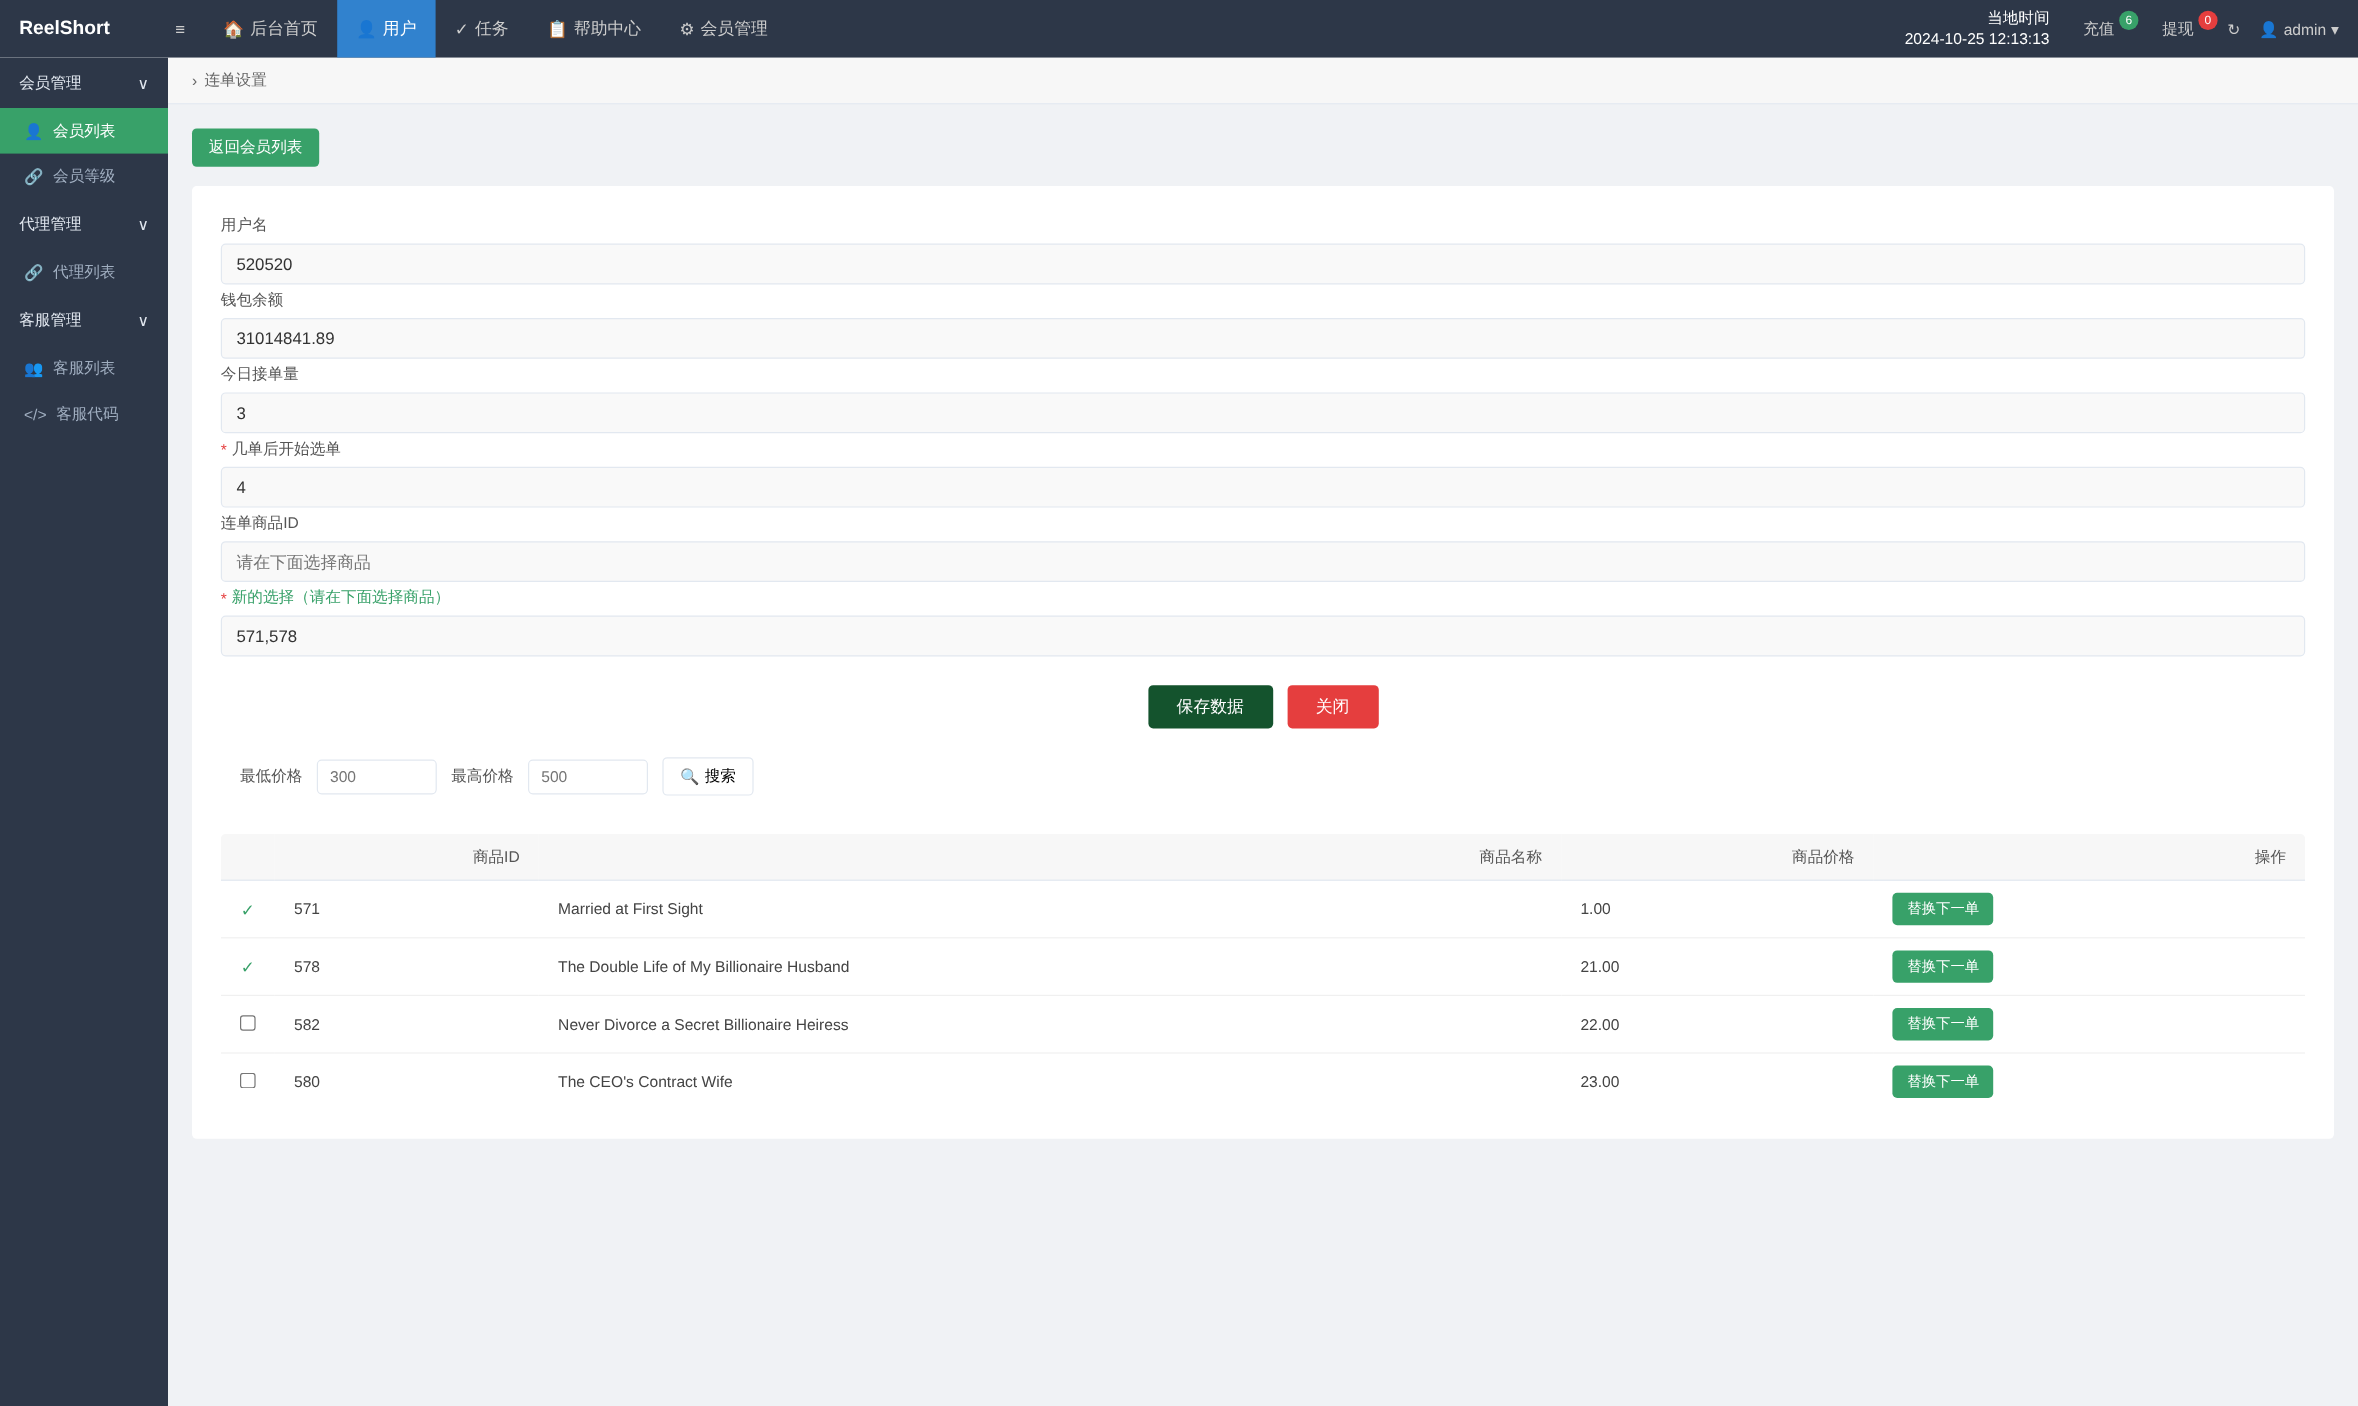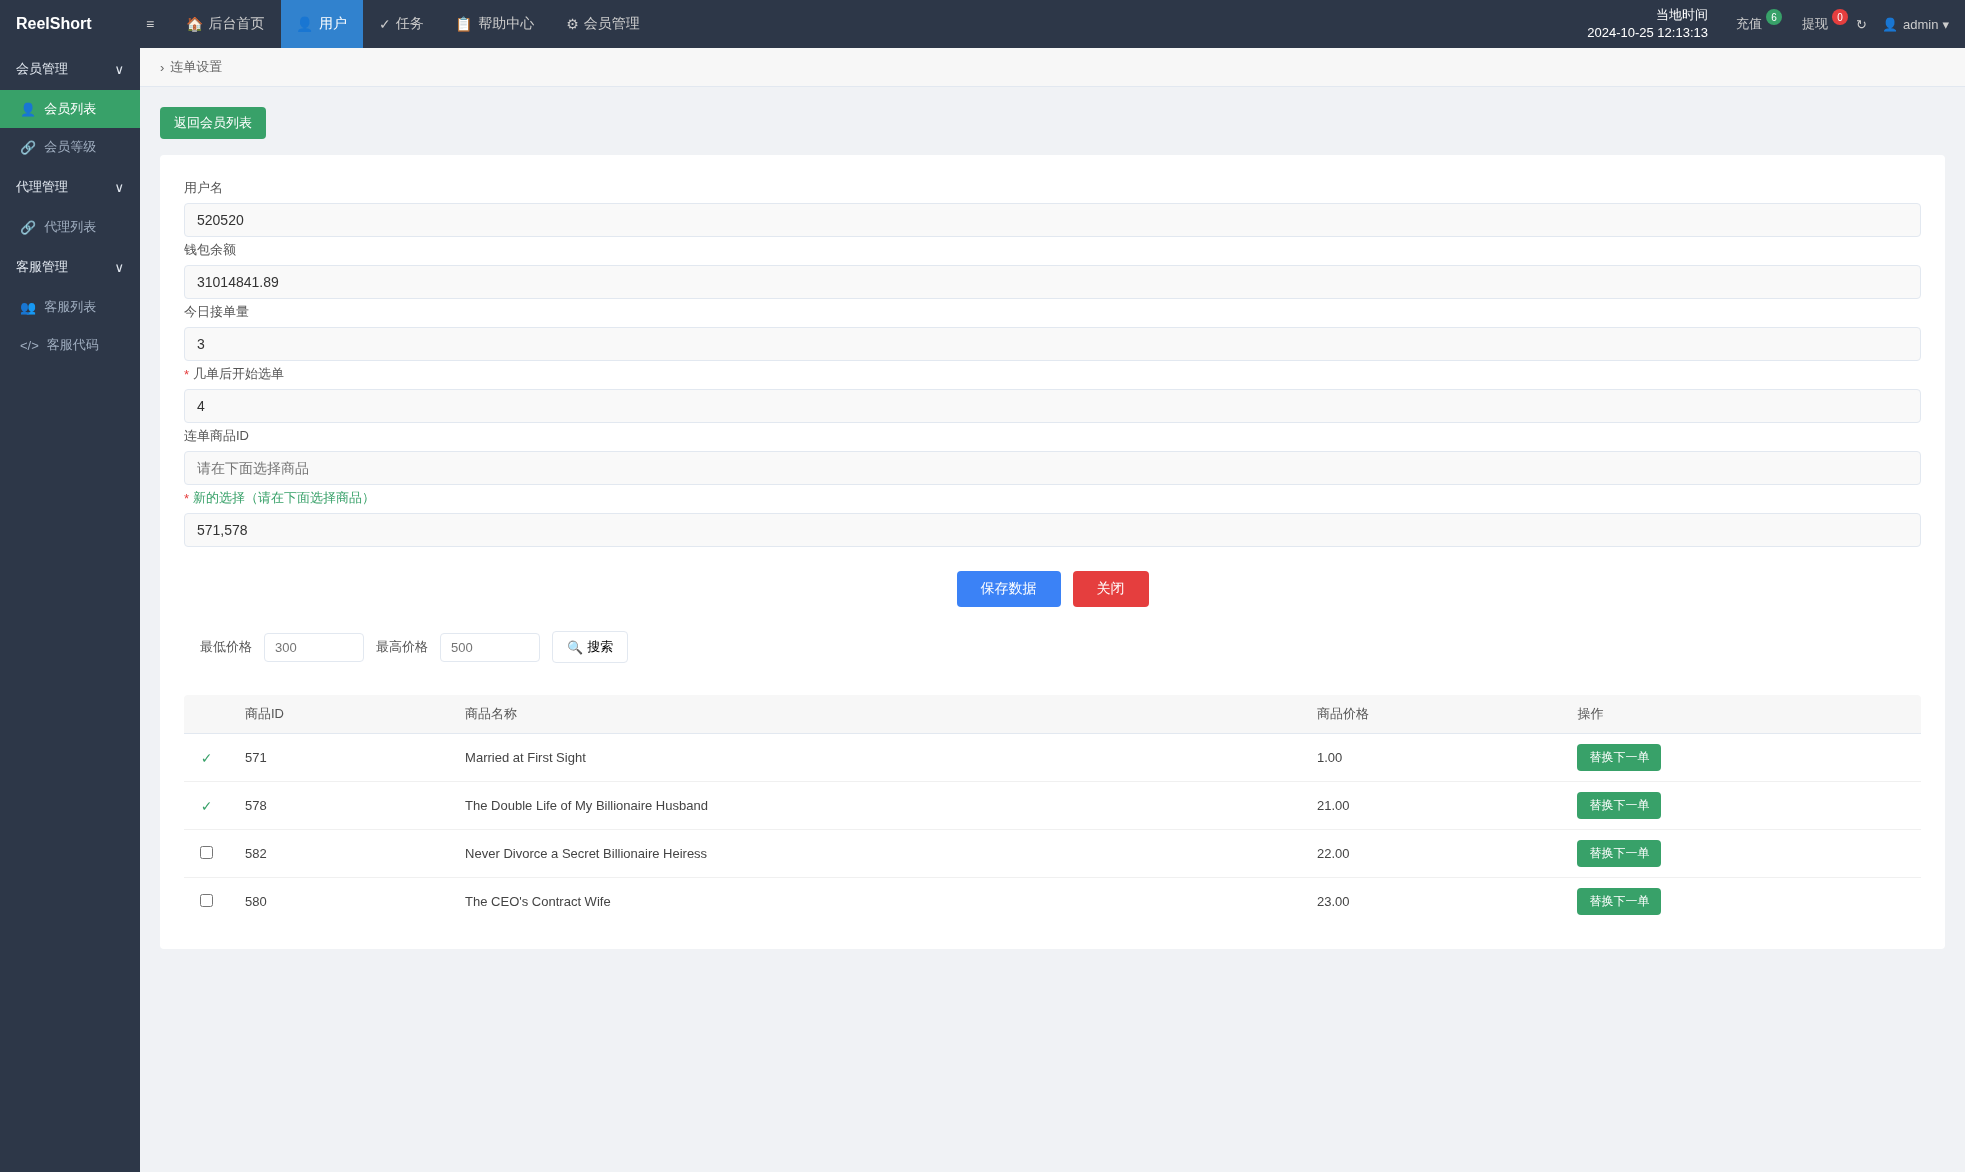--- a/index.html
+++ b/index.html
@@ -170,21 +170,21 @@
     }
     .form-input.placeholder-text { color: #aaa; }
 
     .action-buttons {
       display: flex;
       justify-content: center;
       gap: 12px;
       margin: 24px 0 8px;
     }
     .btn-save {
-      background: #3b82f6;
+      background: #14532d;
       color: #fff;
       border: none;
       padding: 9px 24px;
       border-radius: 4px;
       cursor: pointer;
       font-size: 14px;
     }
     .btn-close {
       background: #e53e3e;
       color: #fff;
@@ -242,21 +242,21 @@
       border-radius: 4px;
       overflow: hidden;
     }
     .data-table table {
       width: 100%;
       border-collapse: collapse;
     }
     .data-table th {
       background: #f7f7f7;
       padding: 10px 16px;
-      text-align: left;
+      text-align: right;
       font-size: 13px;
       color: #555;
       font-weight: 500;
       border-bottom: 1px solid #e2e8f0;
     }
     .data-table td {
       padding: 10px 16px;
       font-size: 13px;
       color: #444;
       border-bottom: 1px solid #f0f0f0;

